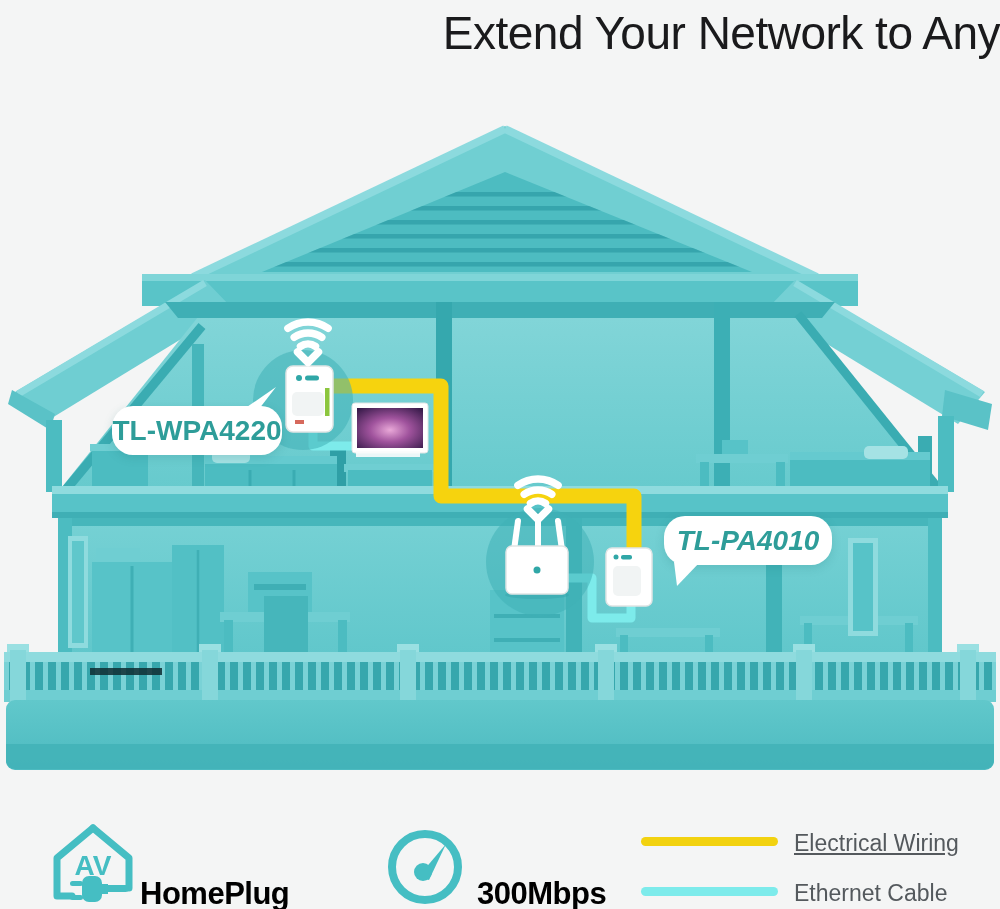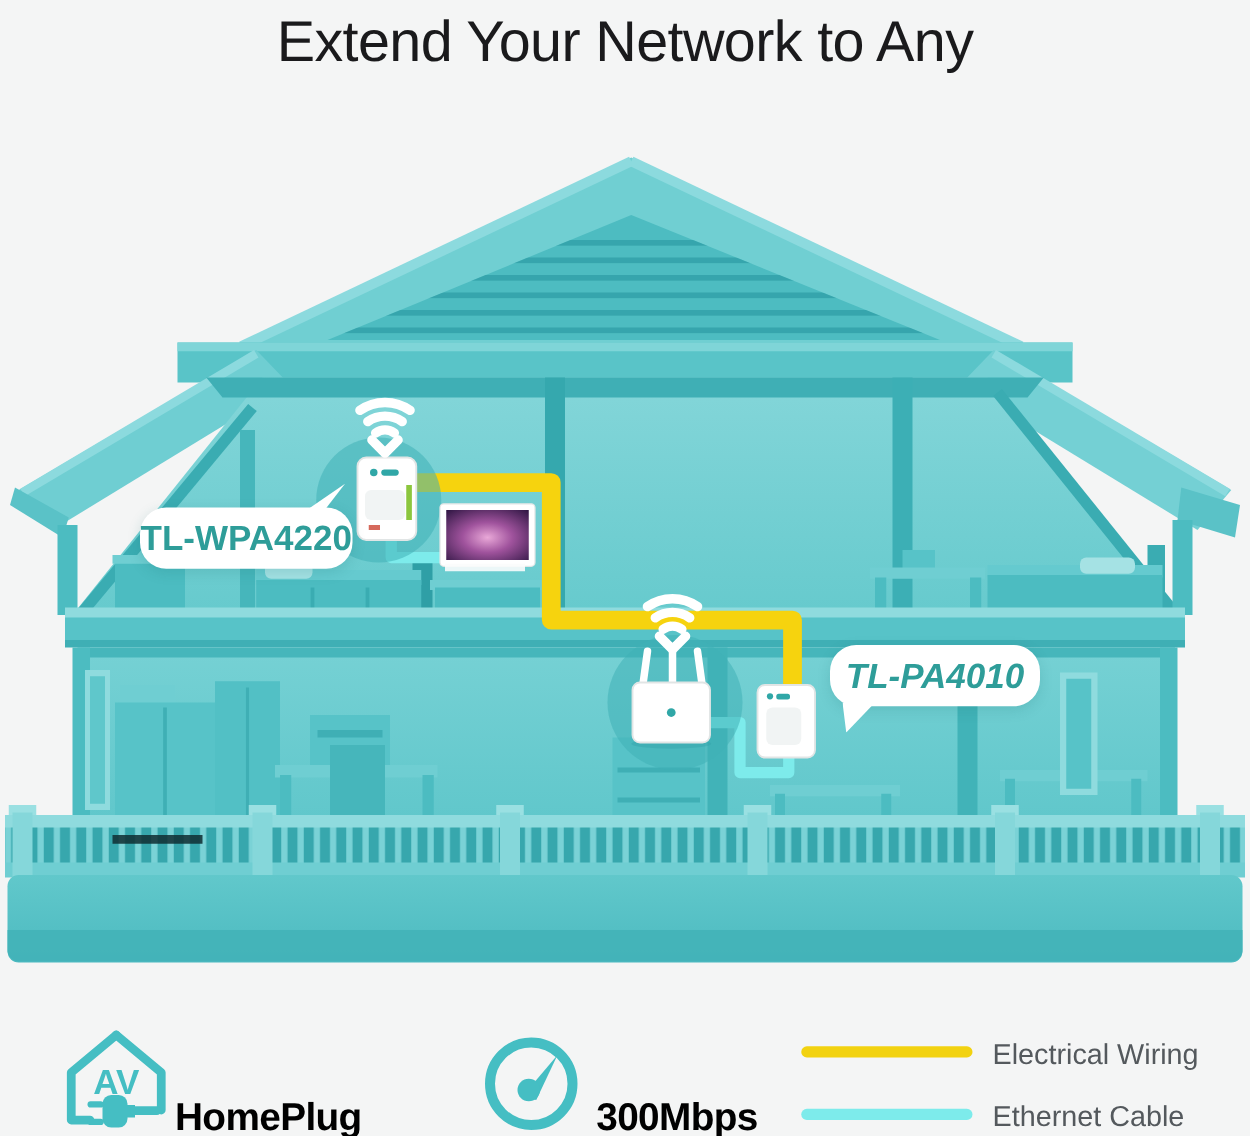--- a/index.html
+++ b/index.html
@@ -3,21 +3,21 @@
 <meta charset="utf-8">
 <style>
   html,body{margin:0;padding:0;background:#e9eaea;}
   .stage{
     position:relative;width:1000px;height:909px;margin:0 auto;
     background:#f4f5f5;overflow:hidden;
     font-family:"Liberation Sans", sans-serif;
   }
   .title{
     position:absolute;top:6px;left:0;width:1000px;
-    text-align:center;color:#1a1a1c;
+    text-align:right;color:#1a1a1c;
     font-size:46px;line-height:55px;font-weight:500;letter-spacing:-0.5px;
   }
   .house-svg{position:absolute;left:0;top:0;}
   
   .bubble{
     position:absolute;background:#fff;border-radius:21px;
     box-shadow:0 3px 10px rgba(30,110,110,.18);
     color:#2e9d99;font-weight:bold;font-size:28px;
     display:flex;align-items:center;justify-content:center;
   }
@@ -308,18 +308,18 @@
   <svg class="legend-icon" style="left:385px;top:827px;" width="80" height="80" viewBox="0 0 80 80">
     <circle cx="40" cy="40" r="33" fill="none" stroke="#45bec3" stroke-width="8"></circle>
     <path d="M33,50 L61,17 L44,53 Z" fill="#45bec3"></path>
     <circle cx="38" cy="45" r="9" fill="#45bec3"></circle>
   </svg>
   <div class="legend-text" style="left:477px;top:828px;">
     <div>300Mbps</div>
   </div>
 
   <div class="legend-line line-yellow"></div>
-  <div class="legend-label" style="left:794px;top:830px;">Electrical Wiring</div>
+  <div class="legend-label" style="left:794px;top:830px;text-decoration:underline;">Electrical Wiring</div>
 
   <div class="legend-line line-cyan"></div>
   <div class="legend-label" style="left:794px;top:880px;text-align:right;">Ethernet Cable</div>
 
 </div>
 
 </body></html>

